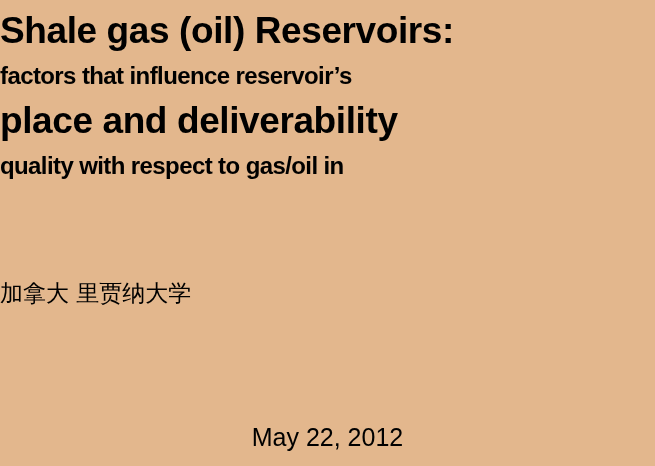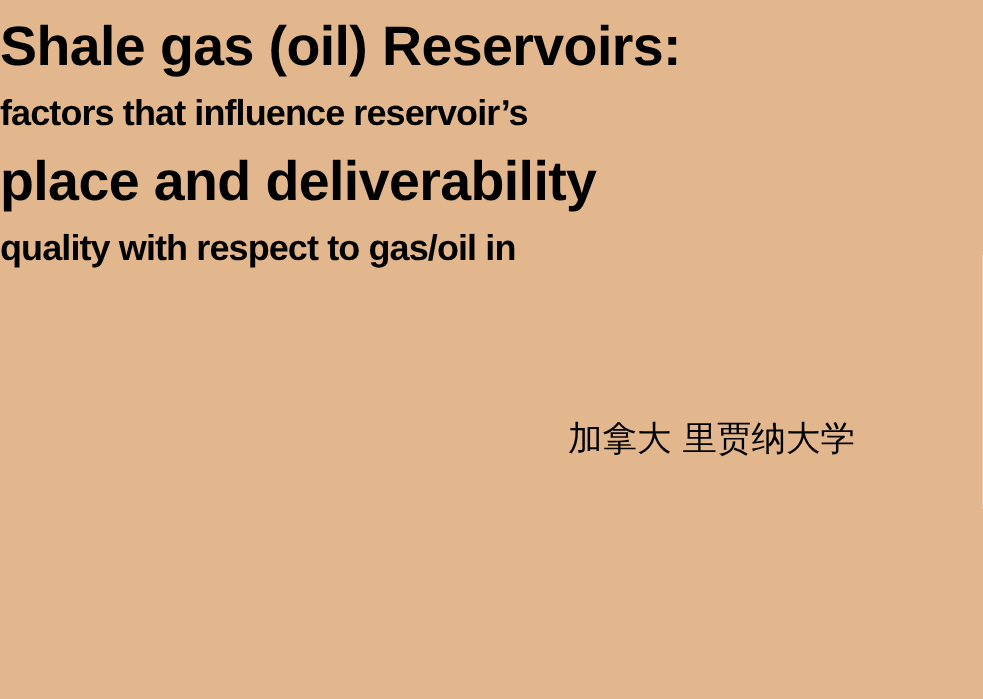--- a/index.html
+++ b/index.html
@@ -38,21 +38,21 @@
   }
   .title-line.wide {
     font-size: 24px;
     letter-spacing: -0.6px;
   }
   #affiliation-block {
     position: absolute;
     top: 276px;
     left: 0;
     width: 570px;
-    text-align: right;
+    text-align: left;
     color: #000000;
   }
   .cjk-line {
     font-family: "DejaVu Serif", "Liberation Serif", serif;
     font-size: 23px;
     line-height: 35px;
     color: #000000;
     white-space: nowrap;
   }
   #date-block {
@@ -80,14 +80,17 @@
     <div class="title-line">Shale gas (oil) Reservoirs:</div>
     <div class="title-line wide">factors that influence reservoir’s</div>
     <div class="title-line">place and deliverability</div>
     <div class="title-line wide">quality with respect to gas/oil in</div>
   </div>
 
   <div id="affiliation-block">
     <div class="cjk-line">加拿大 里贾纳大学</div>
   </div>
 
+  <div id="date-block">
+    <div class="date-line">May 22, 2012</div>
+  </div>
 
 </div>
 
 </body></html>

